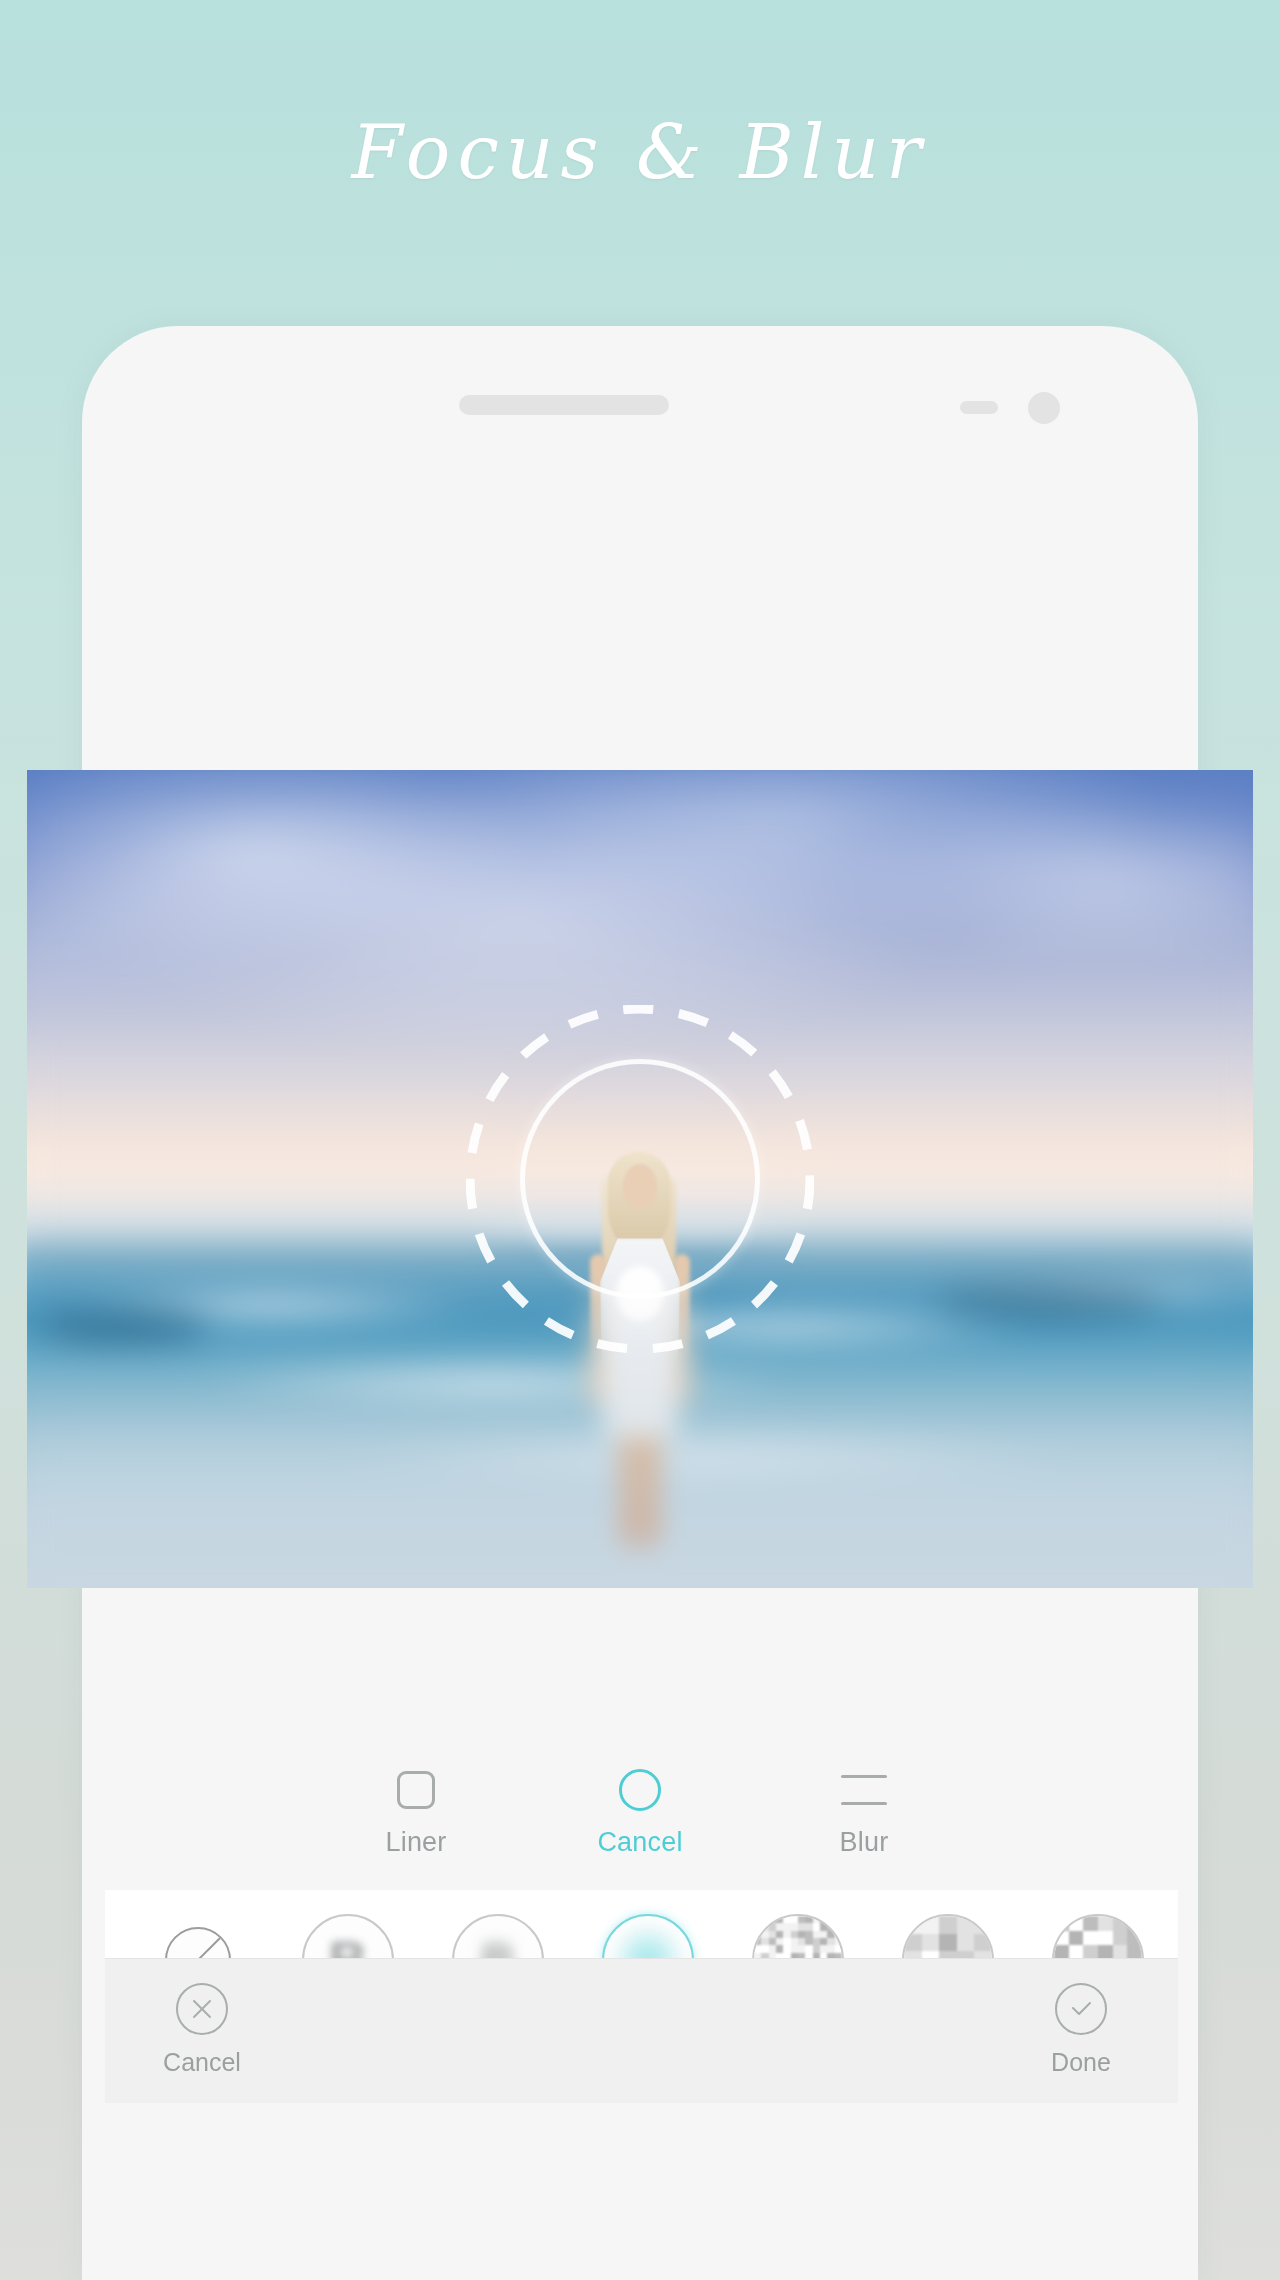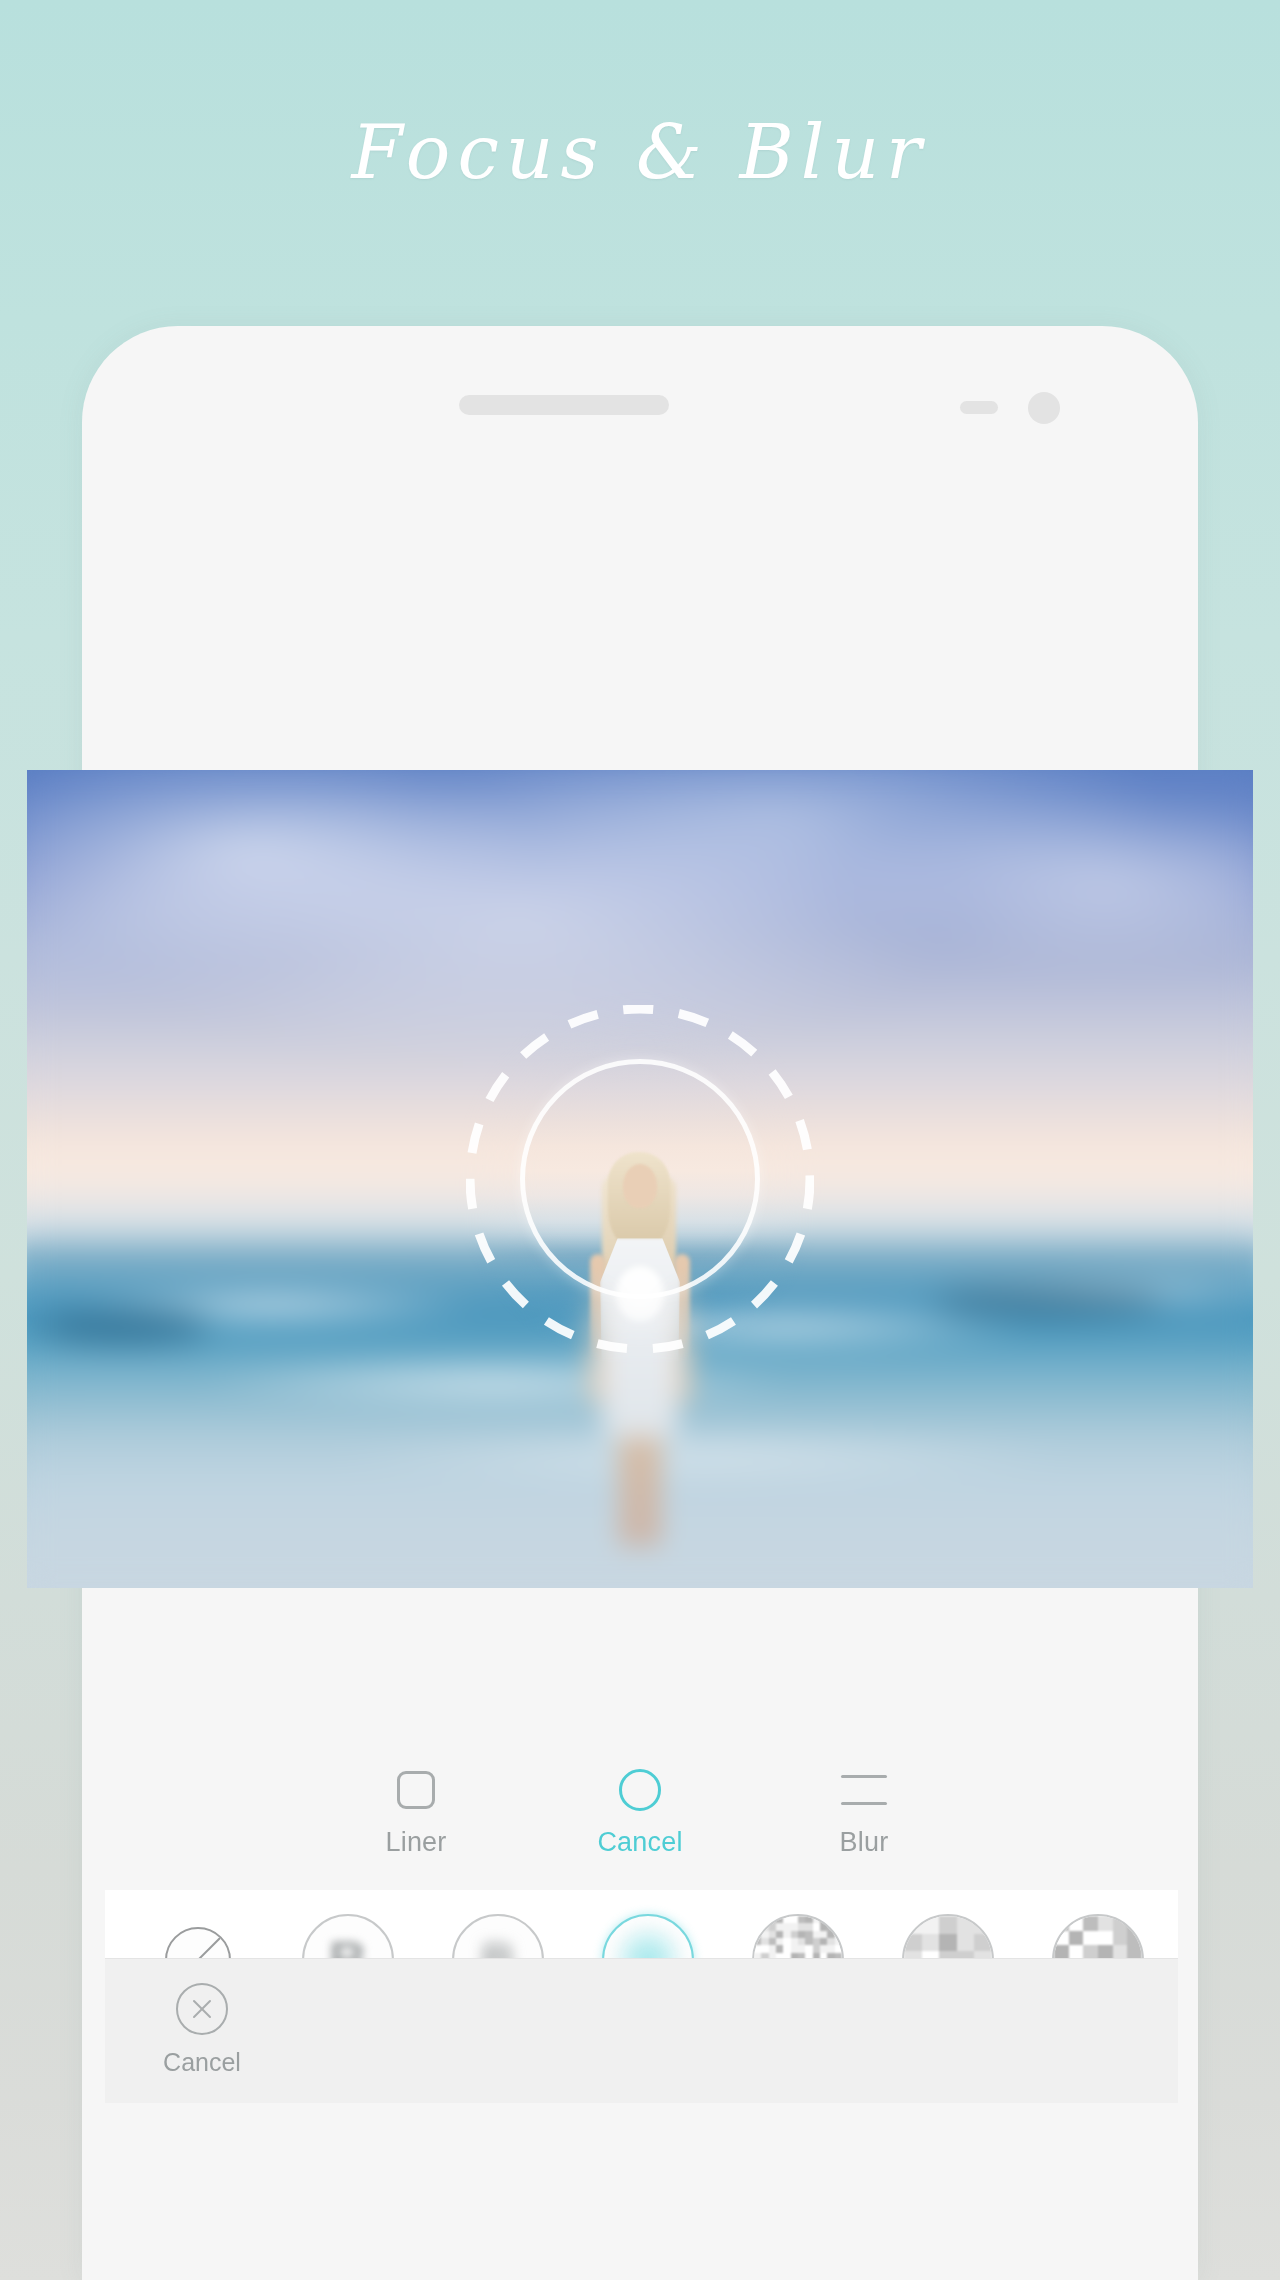--- a/index.html
+++ b/index.html
@@ -797,18 +797,26 @@
     <div class="action cancel">
       <div class="round-btn">
         <svg width="26" height="26" viewBox="0 0 26 26" xmlns="http://www.w3.org/2000/svg">
           <line x1="5" y1="5" x2="21" y2="21" stroke="#a9adae" stroke-width="2" stroke-linecap="round"></line>
           <line x1="21" y1="5" x2="5" y2="21" stroke="#a9adae" stroke-width="2" stroke-linecap="round"></line>
         </svg>
       </div>
       <div class="action-label">Cancel</div>
     </div>
 
+    <div class="action done">
+      <div class="round-btn">
+        <svg width="28" height="28" viewBox="0 0 28 28" xmlns="http://www.w3.org/2000/svg">
+          <polyline points="6,13 12,19 23,8" fill="none" stroke="#a9adae" stroke-width="2" stroke-linecap="round" stroke-linejoin="round"></polyline>
+        </svg>
+      </div>
+      <div class="action-label">Done</div>
+    </div>
 
   </div>
 
   <div class="phone-floor"></div>
 
 </div>
 
 </body></html>

